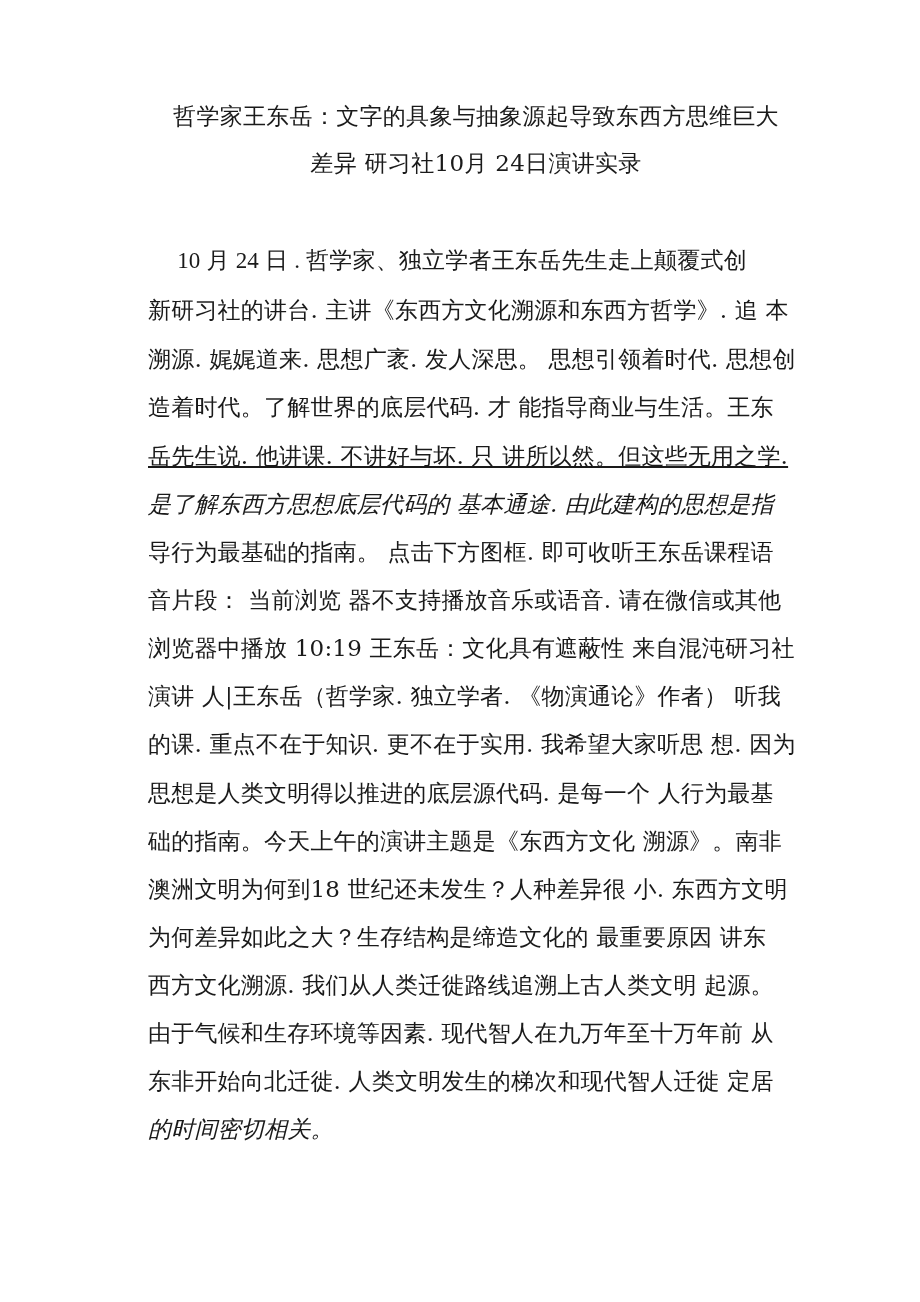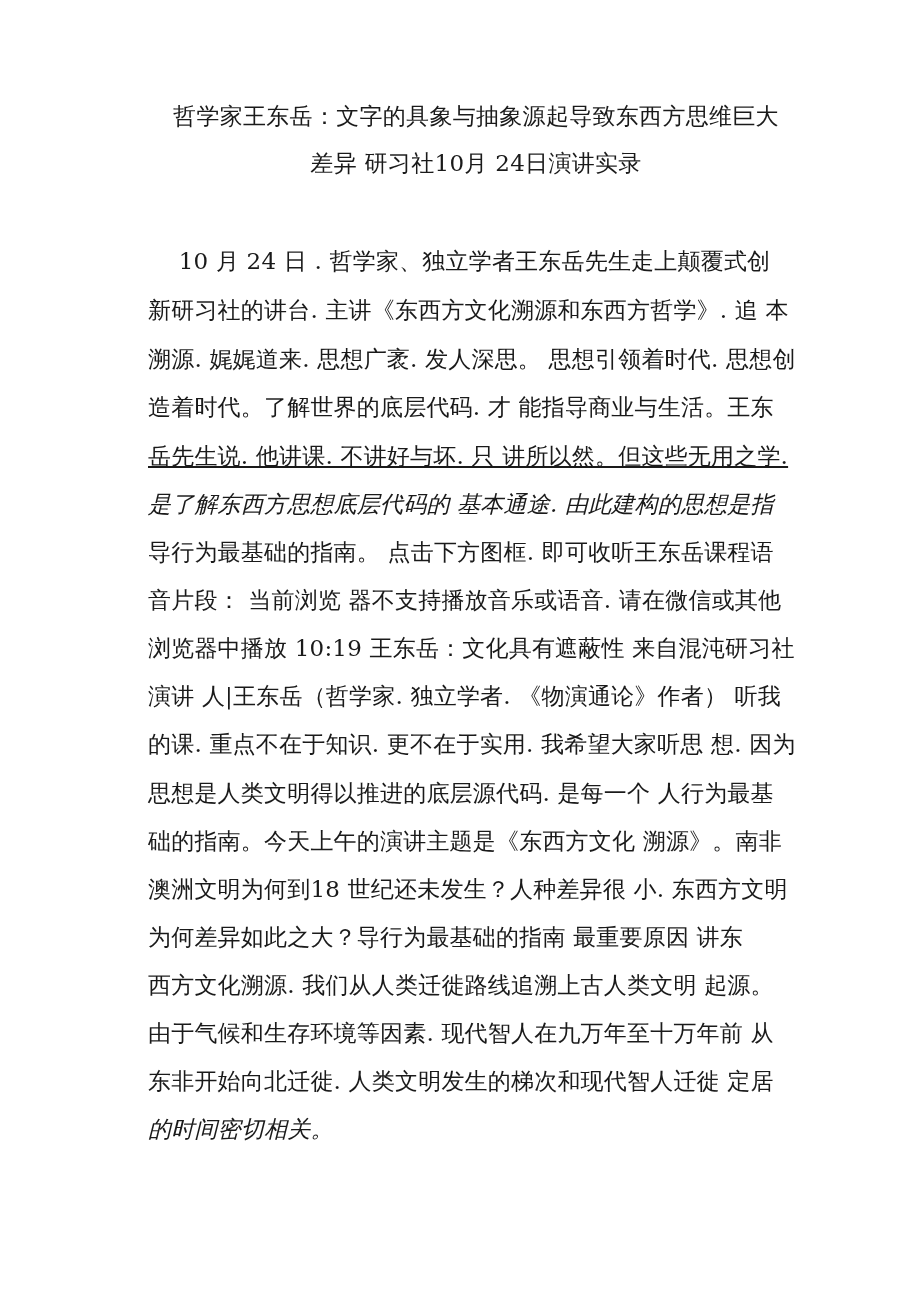--- a/index.html
+++ b/index.html
@@ -43,34 +43,34 @@
 </style>
 </head>
 <body>
 
 <div class="page">
 
   <div class="title-line" style="top:101px;">哲学家王东岳：文字的具象与抽象源起导致东西方思维巨大</div>
   <div class="title-line" style="top:148px;">差异  研习社10月  24日演讲实录</div>
 
   <div>
-    <div class="body-line" style="top:246px;">　 10 月  24 日  . 哲学家、独立学者王东岳先生走上颠覆式创</div>
+    <div class="body-line" style="top:246px;font-family:Liberation Serif, serif;">　 10 月  24 日  . 哲学家、独立学者王东岳先生走上颠覆式创</div>
     <div class="body-line" style="top:295px;">新研习社的讲台. 主讲《东西方文化溯源和东西方哲学》. 追  本</div>
     <div class="body-line" style="top:344px;">溯源. 娓娓道来. 思想广袤. 发人深思。  思想引领着时代. 思想创</div>
     <div class="body-line" style="top:392px;">造着时代。了解世界的底层代码. 才  能指导商业与生活。王东</div>
     <div class="body-line" style="top:441px;text-decoration:underline;">岳先生说. 他讲课. 不讲好与坏. 只  讲所以然。但这些无用之学.</div>
     <div class="body-line" style="top:489px;font-style:italic;">是了解东西方思想底层代码的  基本通途. 由此建构的思想是指</div>
     <div class="body-line" style="top:537px;">导行为最基础的指南。  点击下方图框. 即可收听王东岳课程语</div>
     <div class="body-line" style="top:585px;">音片段：  当前浏览  器不支持播放音乐或语音. 请在微信或其他</div>
     <div class="body-line" style="top:633px;">浏览器中播放  10:19 王东岳：文化具有遮蔽性  来自混沌研习社</div>
     <div class="body-line" style="top:681px;">演讲  人|王东岳（哲学家. 独立学者. 《物演通论》作者）  听我</div>
     <div class="body-line" style="top:729px;">的课. 重点不在于知识. 更不在于实用. 我希望大家听思  想. 因为</div>
     <div class="body-line" style="top:778px;">思想是人类文明得以推进的底层源代码. 是每一个  人行为最基</div>
     <div class="body-line" style="top:826px;">础的指南。今天上午的演讲主题是《东西方文化  溯源》。南非</div>
     <div class="body-line" style="top:874px;">澳洲文明为何到18 世纪还未发生？人种差异很  小. 东西方文明</div>
-    <div class="body-line" style="top:922px;">为何差异如此之大？导行为最基础的指南  最重要原因  讲东</div>
+    <div class="body-line" style="top:922px;">为何差异如此之大？生存结构是缔造文化的  最重要原因  讲东</div>
     <div class="body-line" style="top:970px;">西方文化溯源. 我们从人类迁徙路线追溯上古人类文明  起源。</div>
     <div class="body-line" style="top:1018px;">由于气候和生存环境等因素. 现代智人在九万年至十万年前  从</div>
     <div class="body-line" style="top:1066px;">东非开始向北迁徙. 人类文明发生的梯次和现代智人迁徙  定居</div>
     <div class="body-line" style="top:1114px;font-style:italic;">的时间密切相关。</div>
   </div>
 
 </div>
 
 </body></html>

